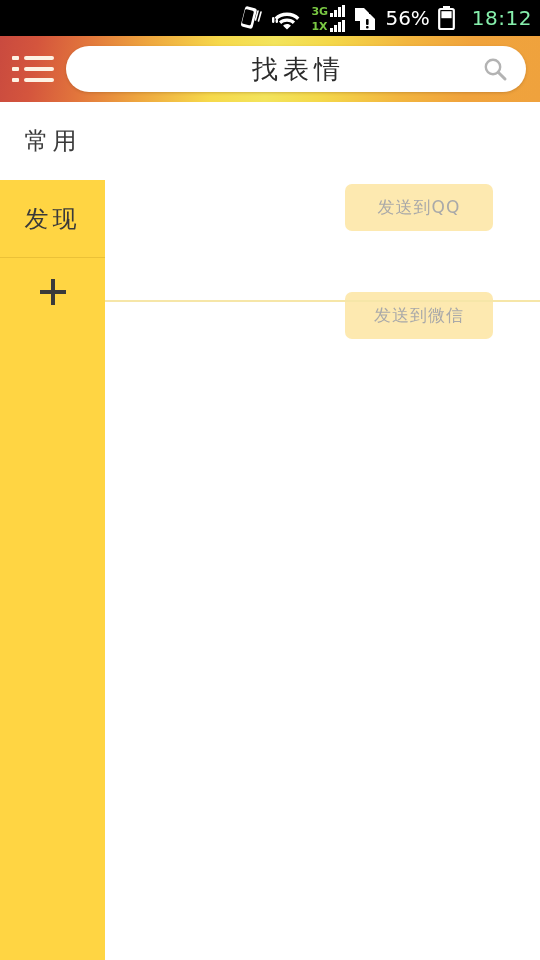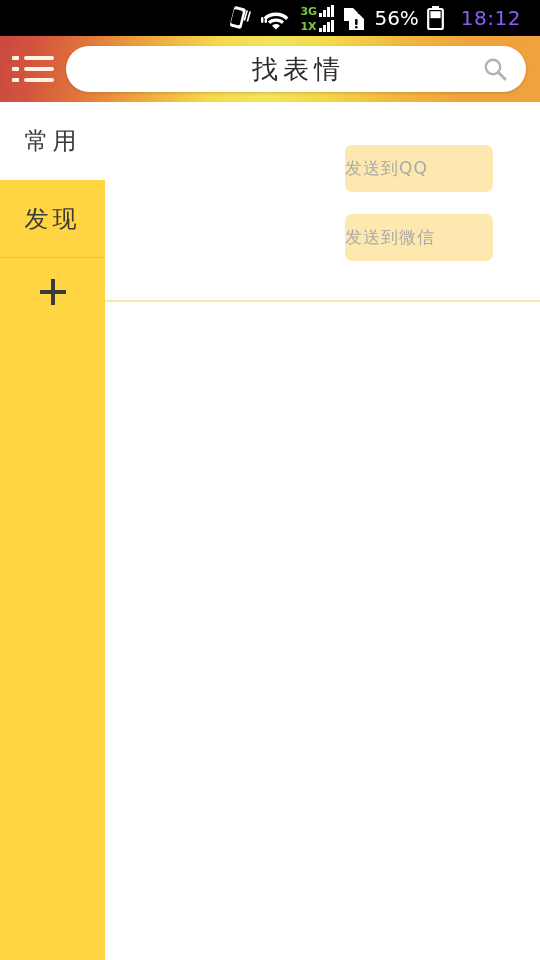--- a/index.html
+++ b/index.html
@@ -9,32 +9,32 @@
     font-family:"DejaVu Sans", sans-serif;
     overflow:hidden;
   }
   #app { position:relative; width:540px; height:960px; background:#ffffff; }
 
   
   .statusbar {
     position:absolute; top:0; left:0; width:540px; height:36px;
     background:#000000; color:#ffffff;
     display:flex; align-items:center; justify-content:flex-end;
-    padding-right:19px;
+    padding-right:8px;
   }
   .sb-group { display:flex; align-items:center; gap:9px; height:36px; }
   .sb-icon { display:flex; align-items:center; justify-content:center; }
   .sb-battpct {
     font-family:"DejaVu Sans", sans-serif;
     font-size:20px; letter-spacing:0px; color:#ffffff; line-height:1;
     margin-right:-1px;
   }
   .sb-time {
     font-family:"DejaVu Sans", sans-serif;
-    font-size:20px; color:#8b5cf6; line-height:1; margin-left:8px;
+    font-size:20px; color:#86efac; line-height:1; margin-left:8px;
     letter-spacing:0.5px;
   }
 
   
   .sig-stack { display:flex; flex-direction:column; justify-content:center; gap:2px; height:30px; }
   .sig-row { display:flex; align-items:flex-end; gap:2px; height:13px; }
   .sig-label {
     font-family:"DejaVu Sans", sans-serif;
     font-size:11px; font-weight:bold; color:#7ac943; line-height:11px;
     width:17px;
@@ -122,23 +122,23 @@
     background:#ffffff;
   }
   .actions {
     position:absolute; top:43px; right:47px;
     display:flex; flex-direction:column; gap:22px;
   }
   .action-btn {
     width:148px; height:47px;
     background:#fde9b0;
     border-radius:7px;
-    display:flex; align-items:center; 
-    font-family:"DejaVu Sans", sans-serif;
-    font-size:17px; color:#a9a9a9; letter-spacing:1px;
+    display:flex; align-items:center; justify-content:center;
+    font-family:"DejaVu Sans", sans-serif;
+    font-size:17px; color:#a9a9a9; letter-spacing:1px;margin-top:39px;
   }
   .divider {
     position:absolute; top:198px; left:0; width:435px; height:2px;
     background:#f6e6a8;
   }
 </style>
 </head>
 <body>
 
 <div id="app">

